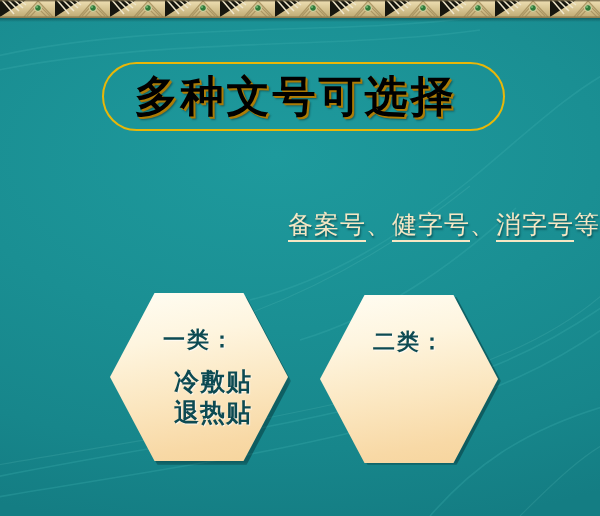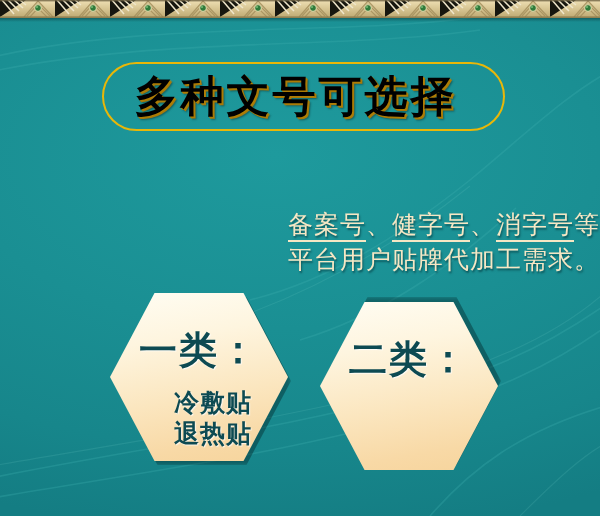--- a/index.html
+++ b/index.html
@@ -124,27 +124,27 @@
     width: 178px;
     height: 168px;
     z-index: 3;
     -webkit-clip-path: polygon(25% 0%, 75% 0%, 100% 50%, 75% 100%, 25% 100%, 0% 50%);
     clip-path: polygon(25% 0%, 75% 0%, 100% 50%, 75% 100%, 25% 100%, 0% 50%);
     background: rgba(0,25,30,0.38);
     filter: blur(2px);
   }
   .hex-left   { left: 110px; top: 293px; }
   .hex-left-s { left: 113px; top: 297px; }
-  .hex-right  { left: 320px; top: 302px; align-items: center; }
+  .hex-right  { left: 320px; top: 295px; align-items: center; }
   .hex-right-s{ left: 323px; top: 297px; }
 
   .hex-title {
     margin-top: 32px;
     font-family: Liberation Sans, sans-serif;
-    font-size: 38px;
+    font-size: 22px;
     font-weight: bold;
     color: #0d4a52;
     letter-spacing: 2px;
     text-shadow: 1px 1px 1px rgba(255,255,255,0.8);
     user-select: none;
   }
   .hex-sub {
     margin-top: 11px;
     font-family: "DejaVu Serif", "Liberation Serif", serif;
     font-size: 25px;
@@ -217,21 +217,20 @@
     <rect x="0" y="0" width="600" height="1.4" fill="#6f6343" fill-opacity="0.8"></rect>
     <rect x="0" y="16.4" width="600" height="1.6" fill="#8c7c4f" fill-opacity="0.9"></rect>
   </svg>
   <div class="border-shadow"></div>
 
   <div class="title-pill"></div>
   <div class="title-text">多种文号可选择</div>
 
   <div class="body-block" id="body-block">
       <div class="body-line"><span class="u">备案号</span><span>、</span><span class="u">健字号</span><span>、</span><span class="u">消字号</span><span>等</span></div>
-      <div class="body-line"><span>平台用户贴牌代加工需求。</span></div>
     </div>
 
   <div class="hex-shadow hex-left-s"></div>
   <div class="hex hex-left">
     <div class="hex-title">一类：</div>
     <div class="hex-sub">
       <div>冷敷贴</div>
       <div>退热贴</div>
     </div>
   </div>

